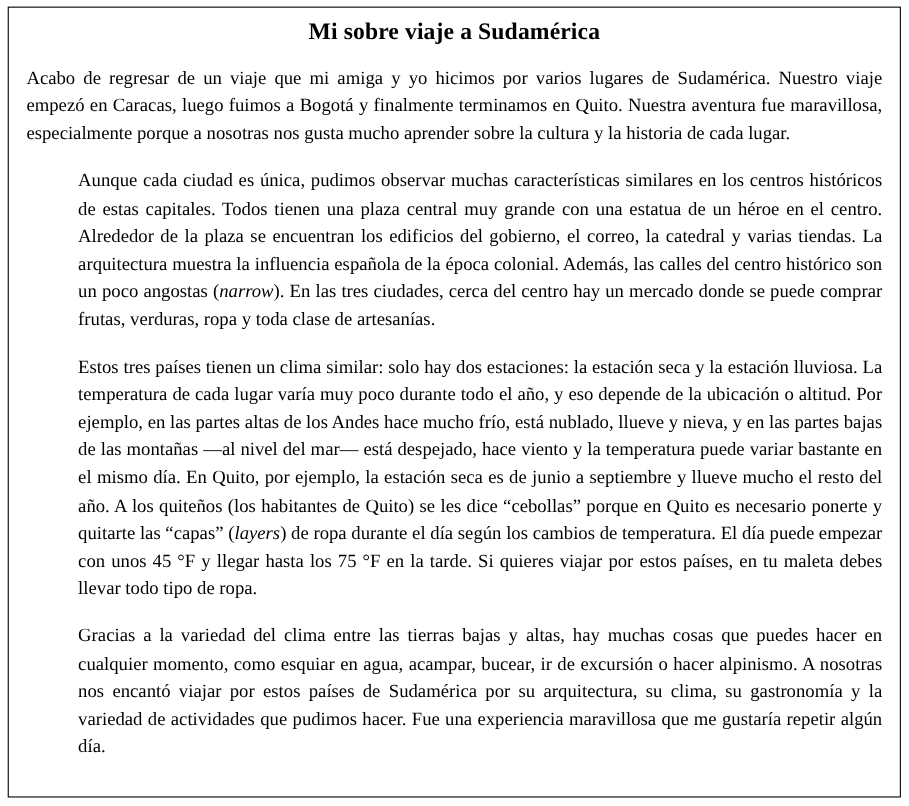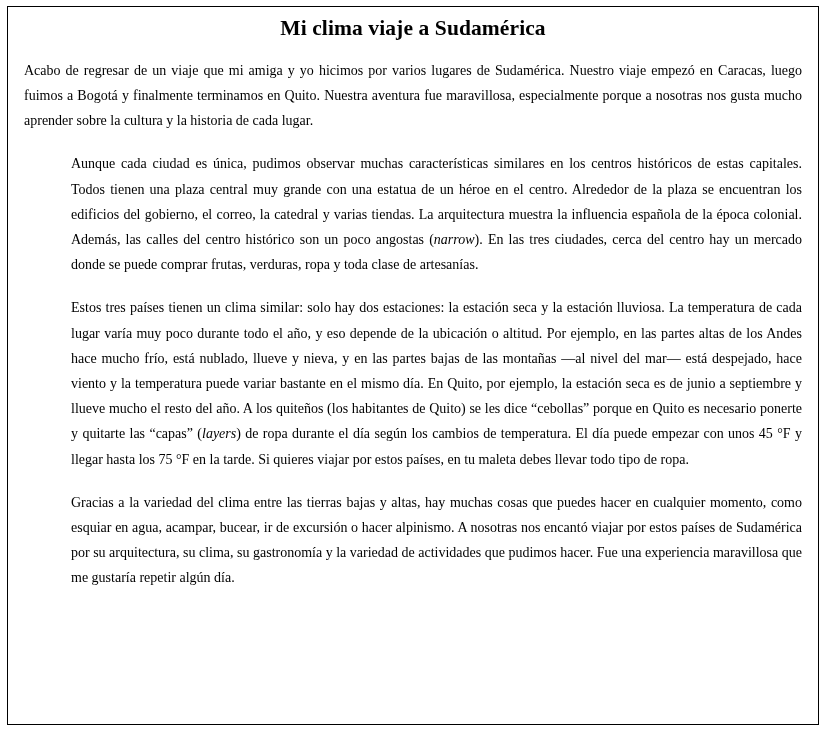--- a/index.html
+++ b/index.html
@@ -30,21 +30,21 @@
   }
   .doc-title {
     text-align: center;
     font-size: 21.5px;
     font-weight: bold;
     line-height: 1.15;
     margin: 0 0 4px 0;
     letter-spacing: 0.1px;
   }
   .body-text {
-    font-size: 14px;
+    font-size: 17px;
     line-height: 25.2px;
     text-align: justify;
     text-justify: inter-word;
     margin: 0;
     -webkit-hyphens: none;
     hyphens: none;
     word-spacing: 0px;
   }
   .body-text + .body-text {
     margin-top: 18px;
@@ -56,21 +56,21 @@
   em, .italic {
     font-style: italic;
   }
 </style>
 </head>
 <body>
 
 <div class="page">
   <div class="doc-frame">
 
-    <h1 class="doc-title">Mi clima viaje a Sudamérica</h1>
+    <h1 class="doc-title">Mi sobre viaje a Sudamérica</h1>
 
     <div class="para-block">
 
       <p class="body-text">Acabo de regresar de un viaje que mi amiga y yo hicimos por varios lugares de Sudamérica. Nuestro viaje empezó en Caracas, luego fuimos a Bogotá y finalmente terminamos en Quito. Nuestra aventura fue maravillosa, especialmente porque a nosotras nos gusta mucho aprender sobre la cultura y la historia de cada lugar.</p>
 
       <p class="body-text">
         <span>Aunque cada ciudad es única, pudimos observar muchas características similares en los centros históricos de estas capitales. Todos tienen una plaza central muy grande con una estatua de un héroe en el centro. Alrededor de la plaza se encuentran los edificios del gobierno, el correo, la catedral y varias tiendas. La arquitectura muestra la influencia española de la época colonial. Además, las calles del centro histórico son un poco angostas (</span><em>narrow</em><span>). En las tres ciudades, cerca del centro hay un mercado donde se puede comprar frutas, verduras, ropa y toda clase de artesanías.</span>
       </p>
 
       <p class="body-text">

